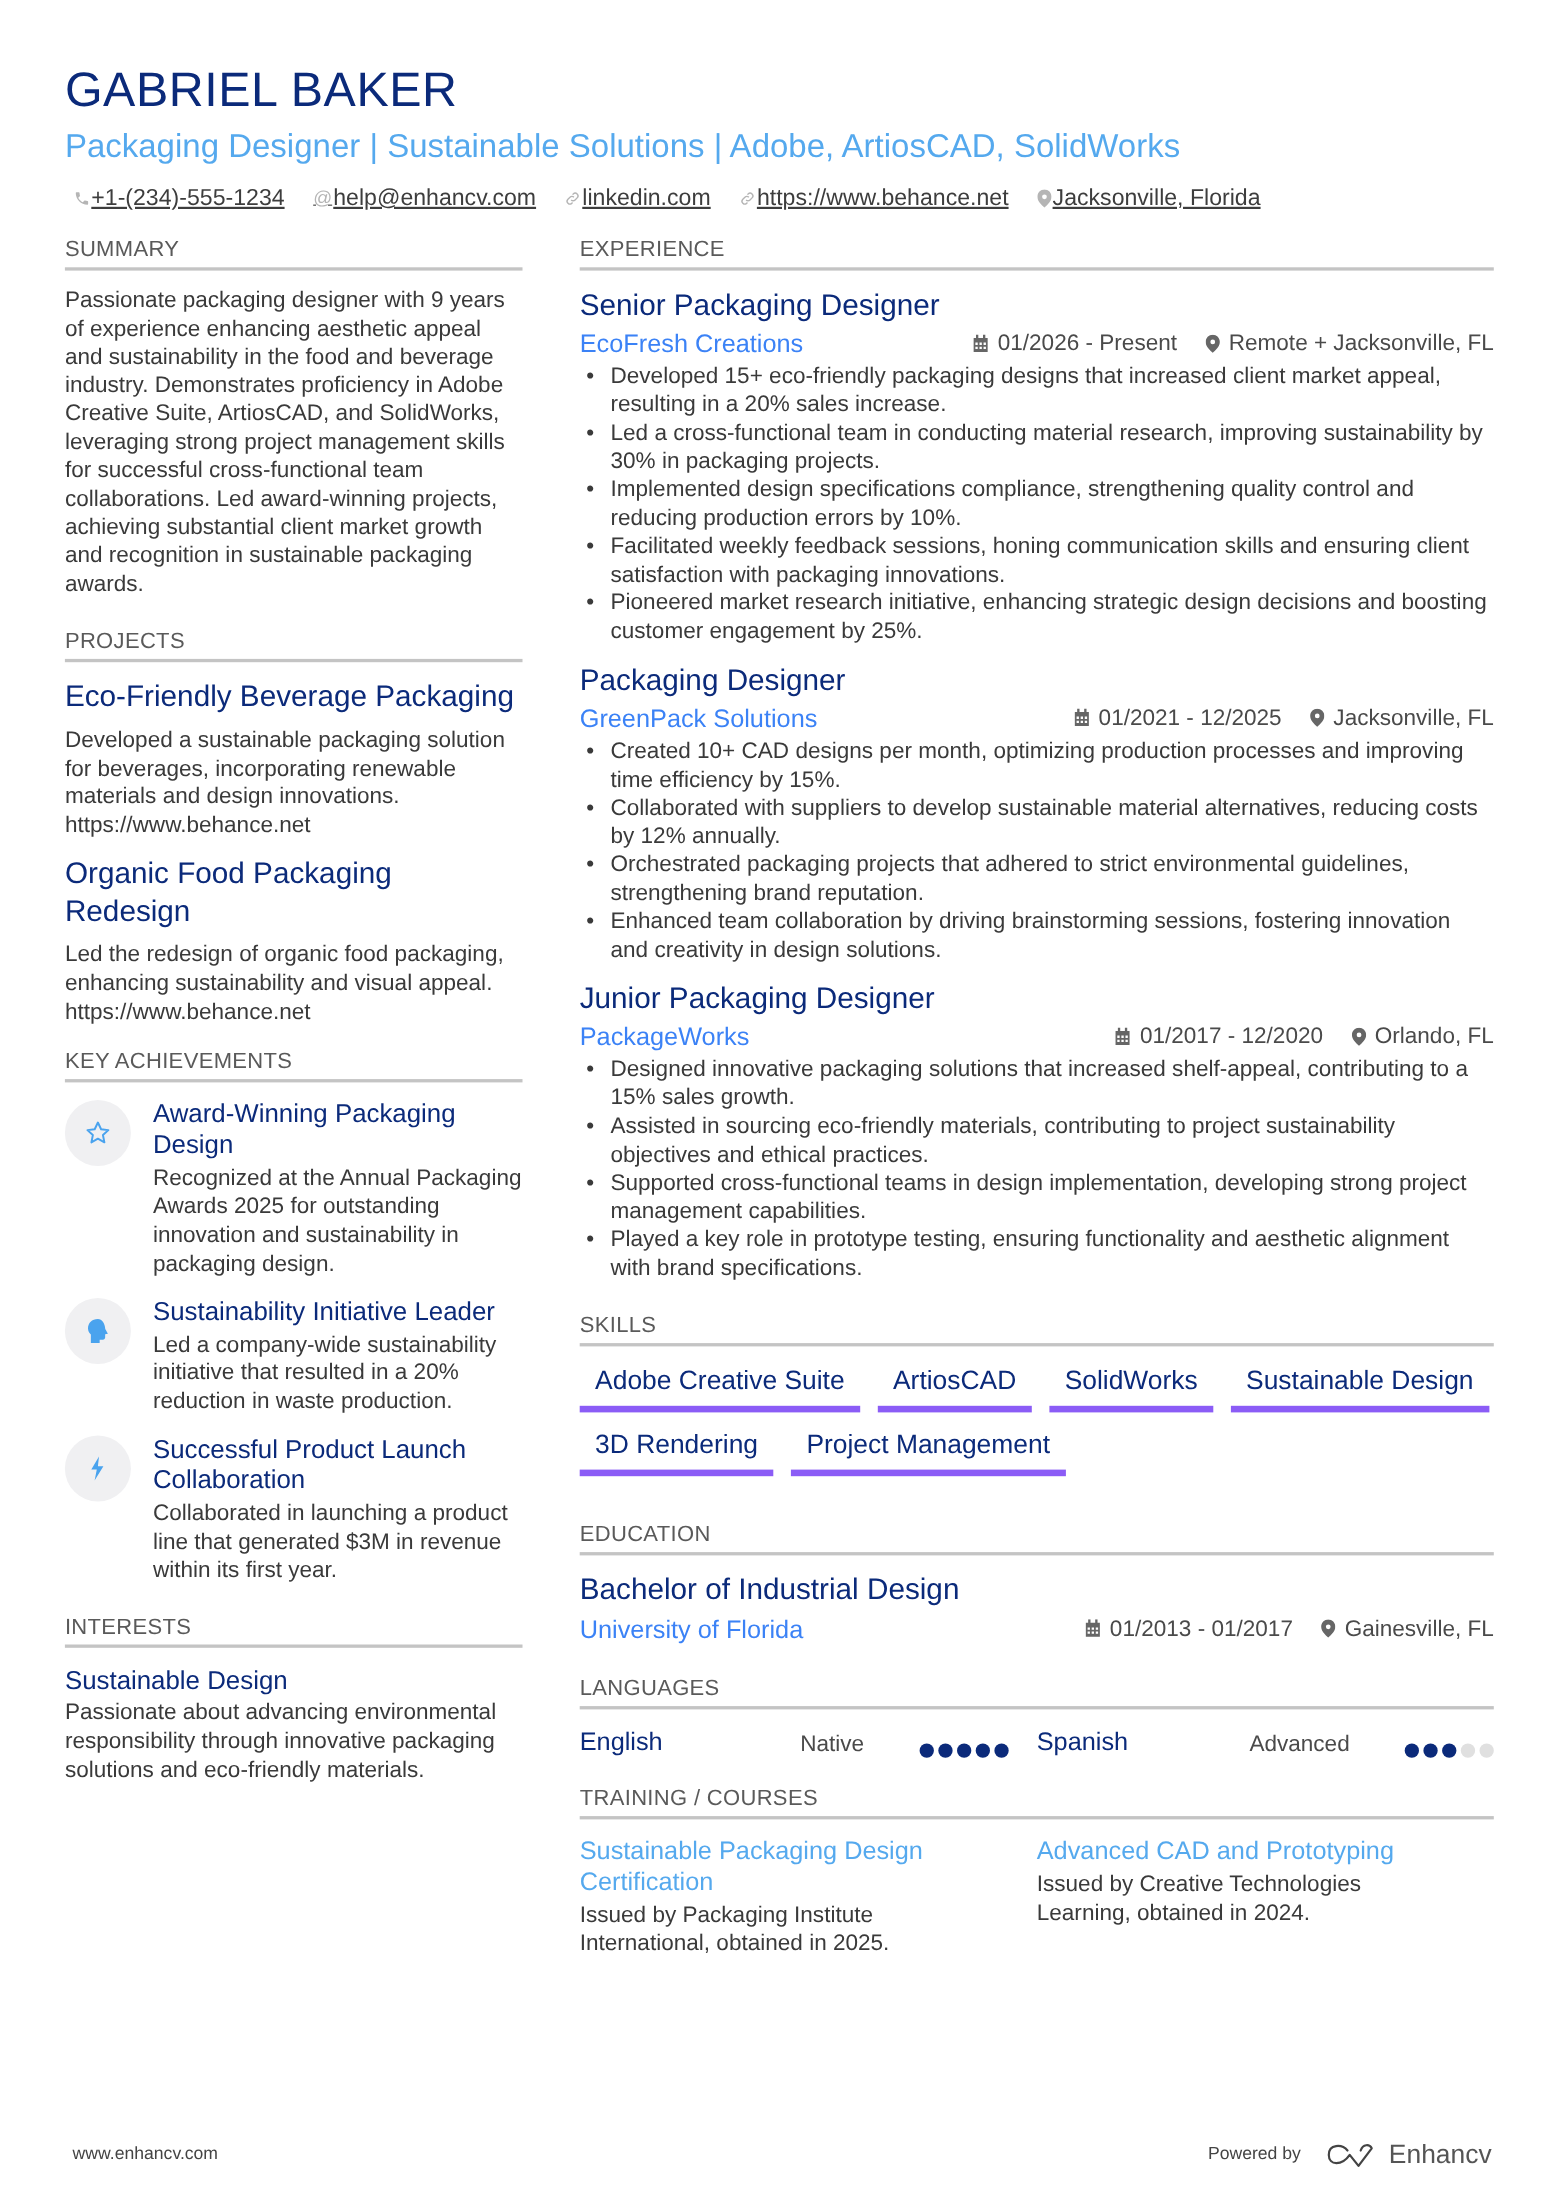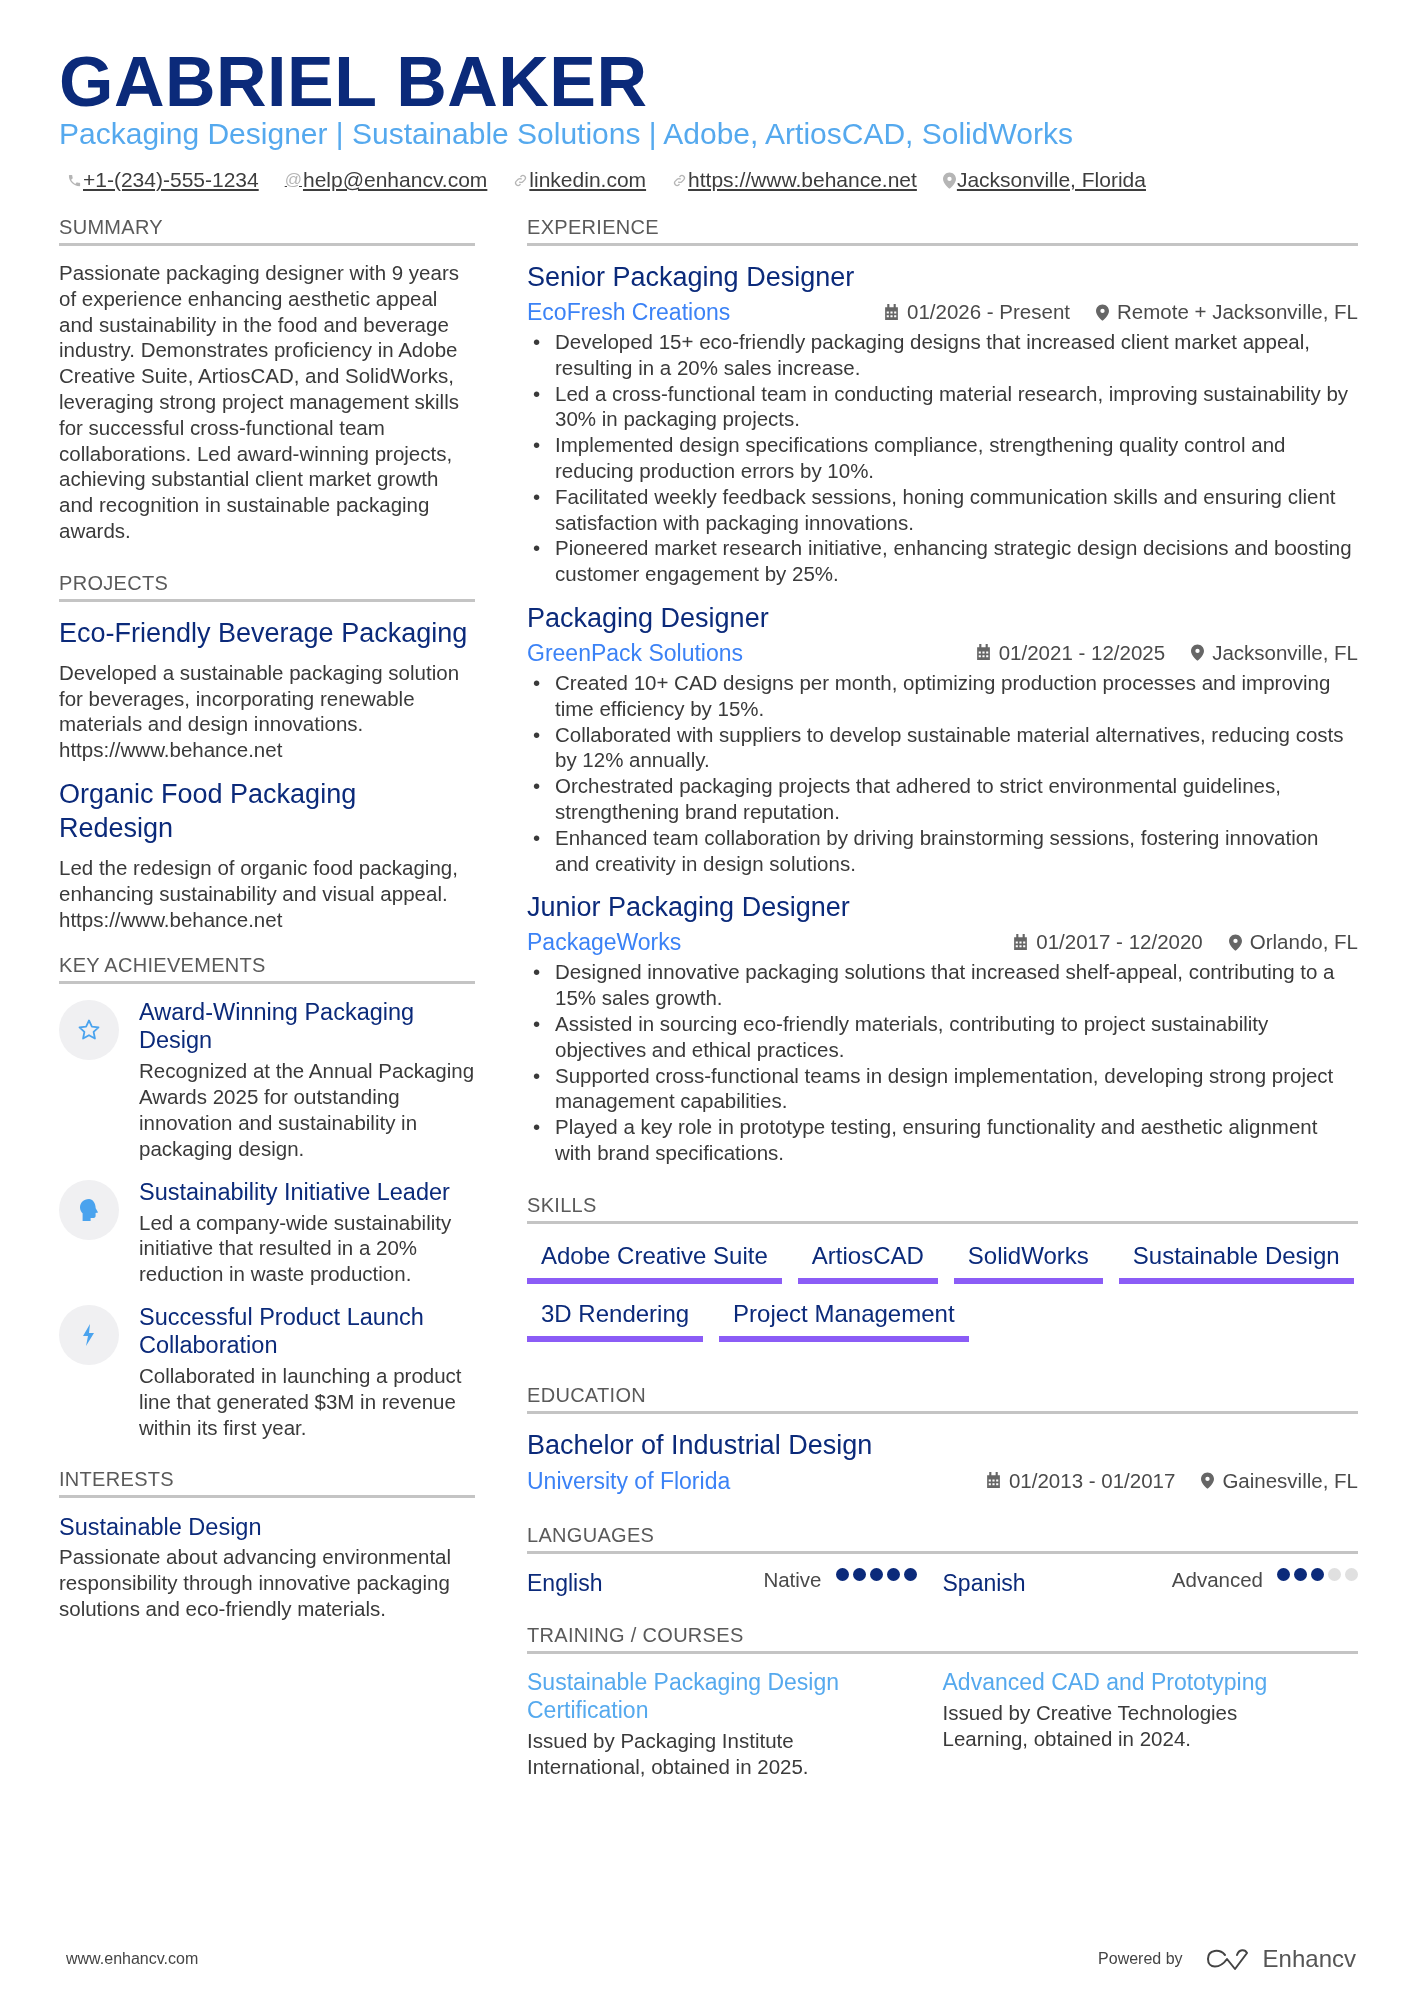--- a/index.html
+++ b/index.html
@@ -1,21 +1,21 @@
 <!DOCTYPE html>
 <html><head>
 <meta charset="utf-8">
 <style>
   * { box-sizing: border-box; margin: 0; padding: 0; }
   html, body { width: 1410px; height: 1995px; background: #ffffff; }
   body { font-family: "Liberation Sans", "DejaVu Sans", sans-serif; color: #3a3a3a; position: relative; overflow: hidden; }
   .page { position: absolute; left: 0; top: 0; width: 1410px; height: 1995px; }
 
   .header { position: absolute; left: 59px; top: 50px; width: 1300px; }
-  .name { font-size: 70px; color: #0b2a7a; letter-spacing: 0.5px; line-height: 64px; font-weight: 700; }
+  .name { font-size: 44px; color: #0b2a7a; letter-spacing: 0.5px; line-height: 64px; font-weight: 400; }
   .subtitle { font-size: 30px; color: #55a9ee; line-height: 40px; margin-top: 0px; }
   .contacts { display: flex; gap: 26px; margin-top: 14px; font-size: 21px; color: #3d3d3d; align-items: center; padding-left: 8px; }
   .contact { display: flex; align-items: center; gap: 1px; text-decoration: underline; }
   .contact .ic { color: #b5b5b5; font-size: 17px; display: inline-flex; align-items: center; }
 
   .col-left { position: absolute; left: 59px; top: 214px; width: 416px; }
   .col-right { position: absolute; left: 527px; top: 214px; width: 831px; }
 
   .sec-title { font-size: 20px; color: #5a5a5a; letter-spacing: 0.3px; text-transform: uppercase; line-height: 26px; padding-bottom: 3px; border-bottom: 3px solid #c4c4c4; margin-bottom: 14px; }
   .body-text { font-size: 20.5px; line-height: 25.8px; color: #3a3a3a; }
@@ -40,21 +40,21 @@
   ul.bullets { list-style: none; }
   ul.bullets li { position: relative; padding-left: 28px; font-size: 20.5px; line-height: 25.8px; color: #3a3a3a; }
   ul.bullets li::before { content: "•"; position: absolute; left: 6px; top: 0; color: #3a3a3a; }
 
   .skills { display: flex; flex-wrap: wrap; gap: 12px 16px; margin-bottom: 40px; margin-top: 4px; }
   .skill { font-size: 24px; color: #0b2a7a; padding: 4px 14px 8px 14px; border-bottom: 6px solid #8b5cf6; line-height: 28px; }
 
   .edu-title { font-size: 27px; color: #0b2a7a; line-height: 34px; margin-bottom: 4px; }
 
   .langs { display: flex; gap: 0; margin-bottom: 24px; }
-  .lang { display: flex; align-items: flex-start; width: 50%; padding-right: 0; }
+  .lang { display: flex; align-items: flex-end; width: 50%; padding-right: 0; gap: 36px; }
   .lang + .lang { padding-left: 0; }
   .lang-name { font-size: 23px; color: #0b2a7a; flex: 1; line-height: 30px; }
   .lang-level { font-size: 20.5px; color: #4a4a4a; margin-right: 14px; }
   .dots { display: flex; gap: 4px; }
   .dot { width: 13px; height: 13px; border-radius: 50%; background: #0b2a7a; }
   .dot.off { background: #e0e0e0; }
 
   .courses { display: flex; gap: 0; }
   .course { width: 50%; padding-right: 30px; }
   .course-title { font-size: 23px; color: #55a9ee; line-height: 28px; margin-bottom: 4px; }

